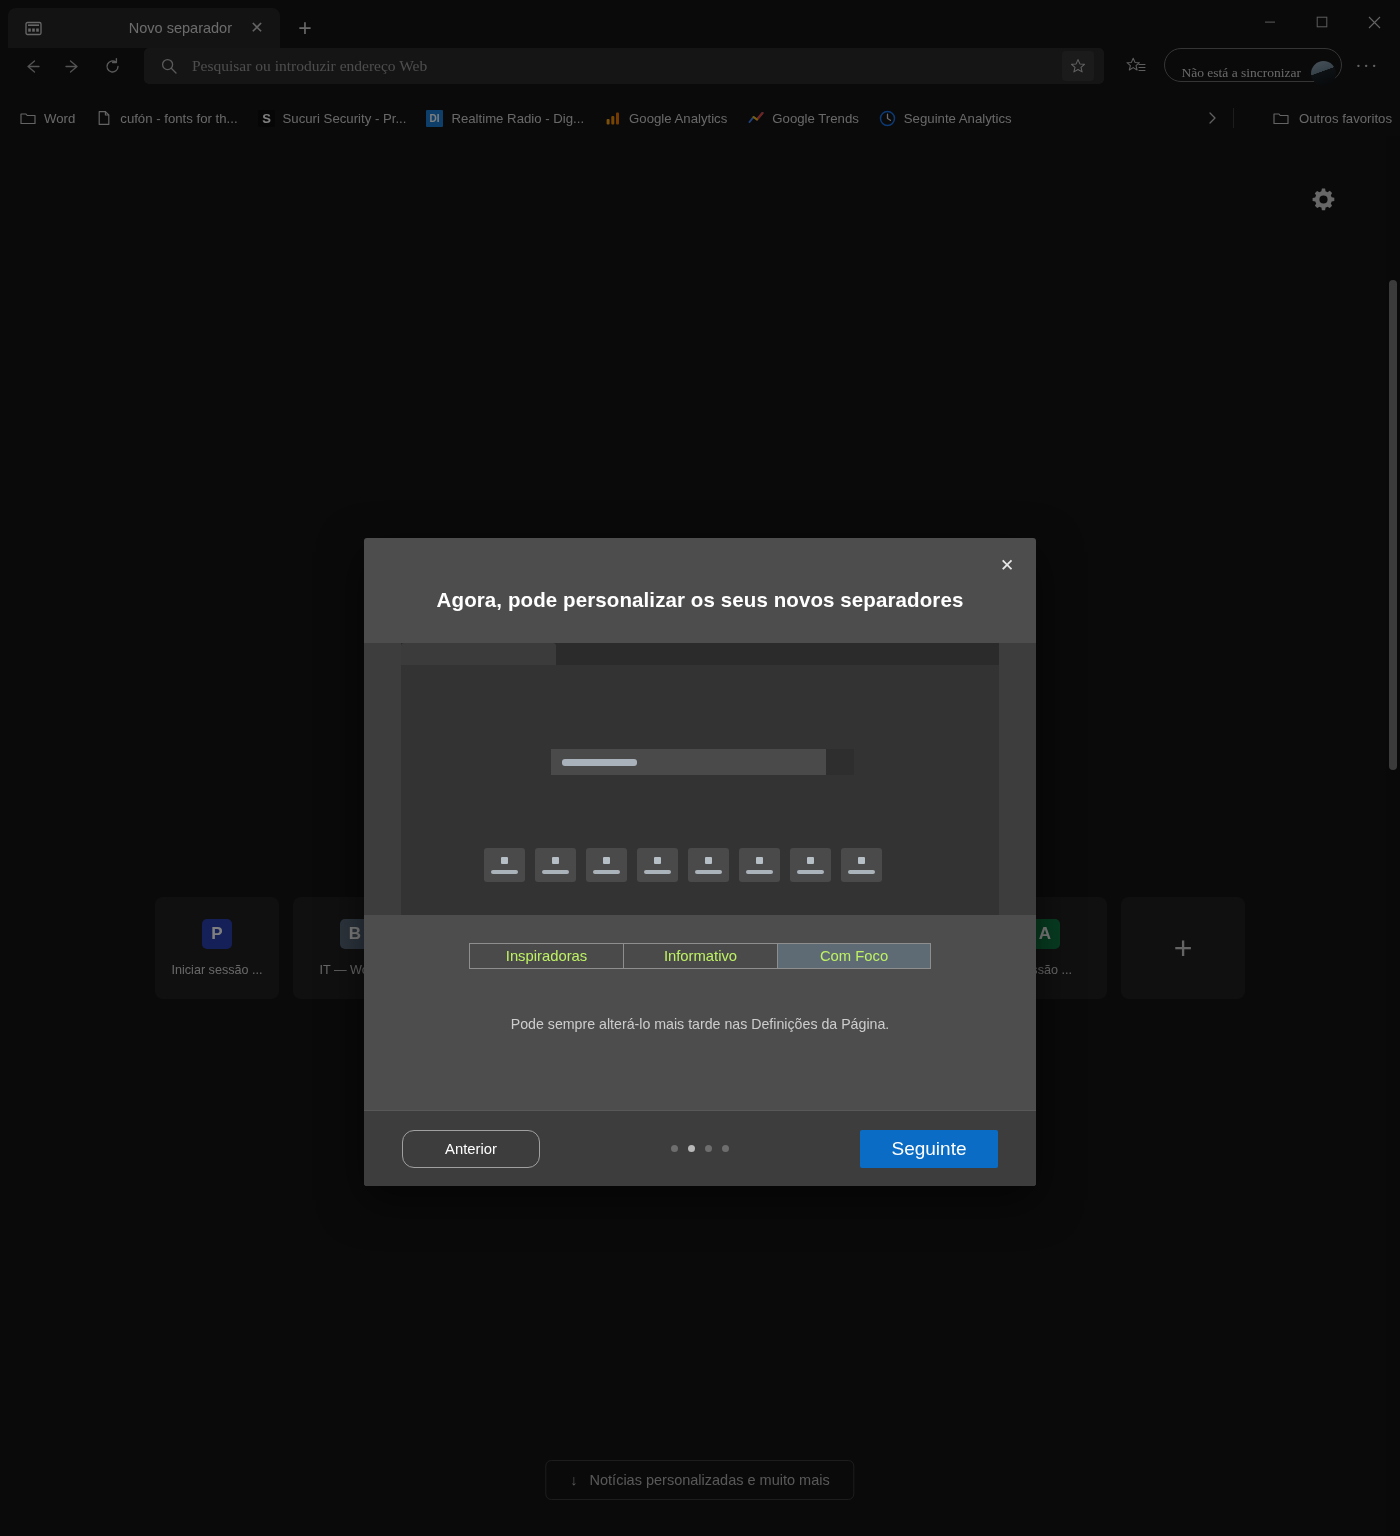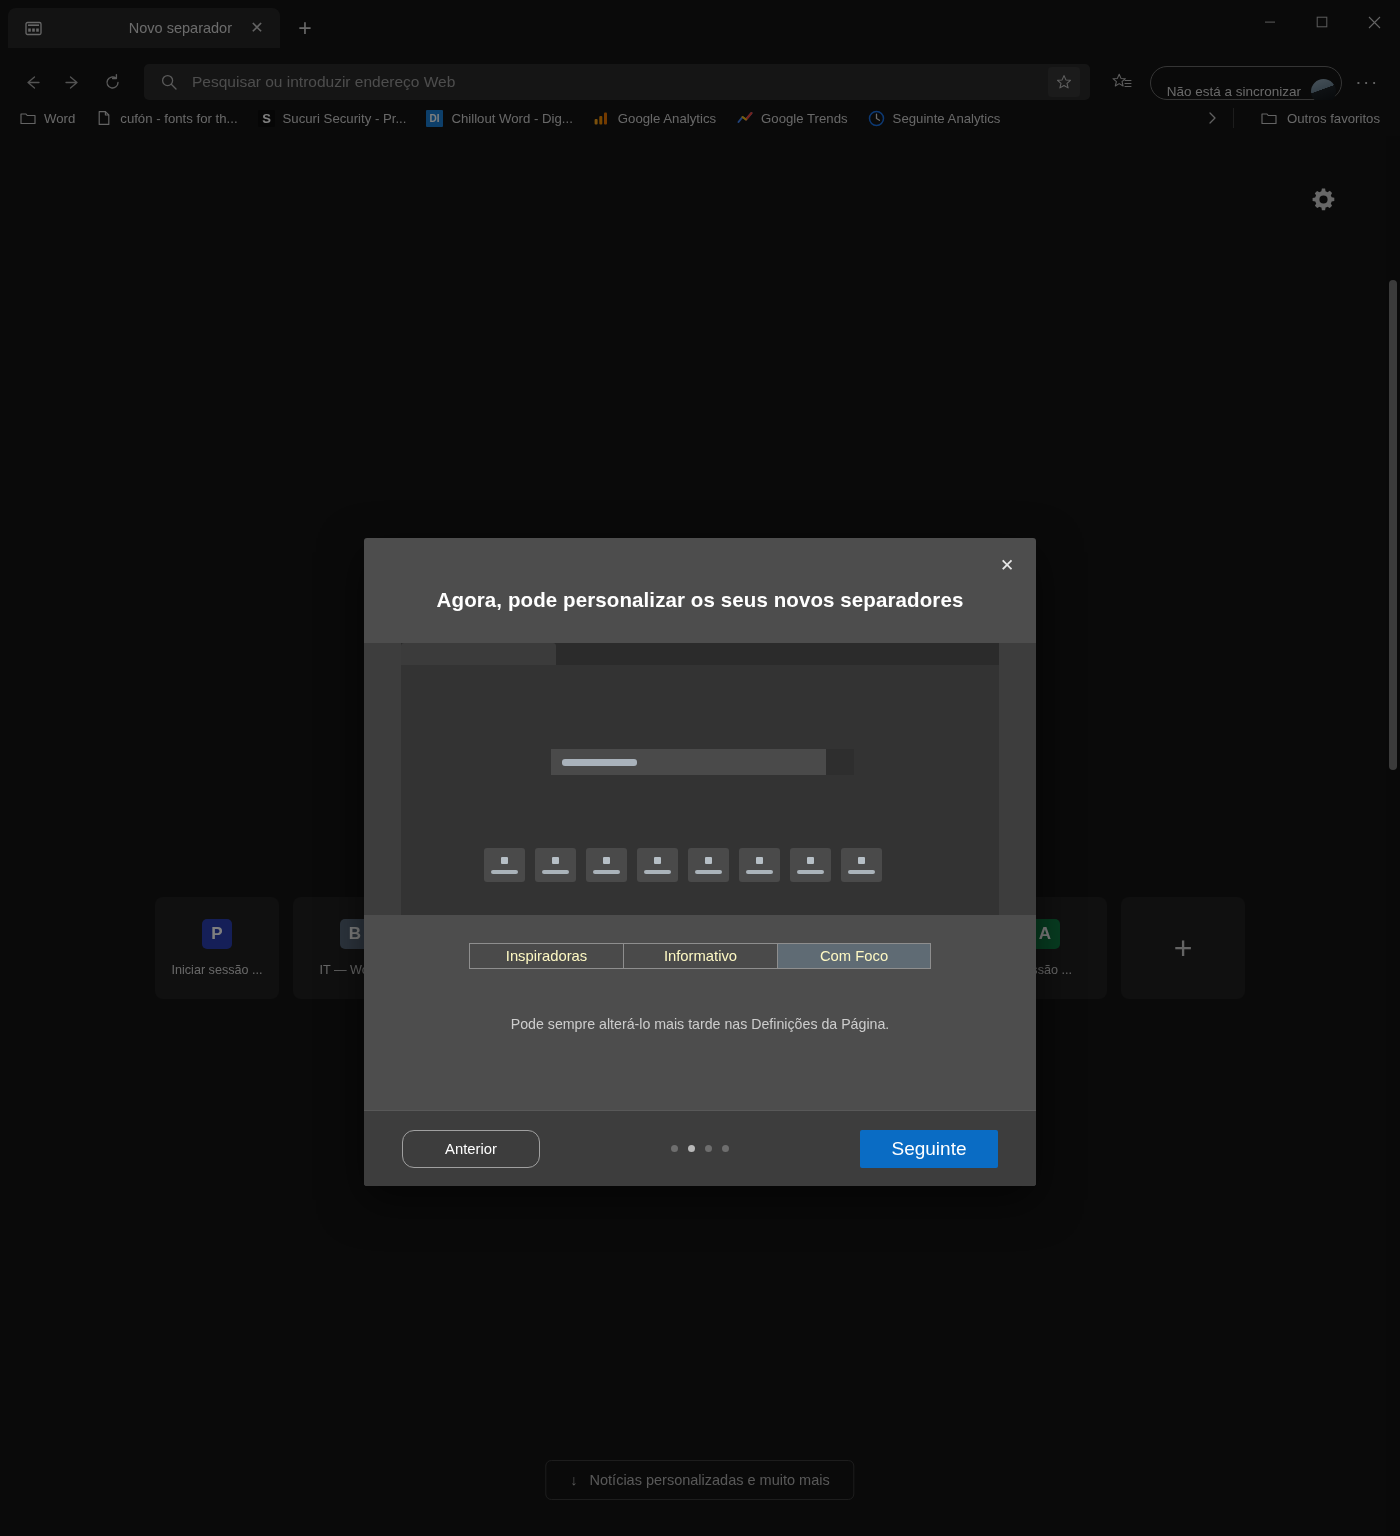--- a/index.html
+++ b/index.html
@@ -47,21 +47,21 @@
     position: absolute; right: 0; top: 0; height: 44px; display: flex;
   }
   .wc {
     width: 52px; height: 44px; display: flex; align-items: center; justify-content: center;
     color: #b9b9b9;
   }
   .wc svg { display: block; }
 
   .toolbar {
     height: 52px; background: #141414;
-    display: flex; align-items: flex-end; padding: 0 14px; gap: 4px;
+    display: flex; align-items: flex-start; padding: 0 14px; gap: 4px; font-family: Liberation Serif, serif;
   }
   .tb-btn {
     width: 36px; height: 36px; border-radius: 5px; flex: 0 0 36px;
     display: flex; align-items: center; justify-content: center;
     color: #a8a8a8;
   }
   .omnibox {
     flex: 1; height: 36px; background: #2b2b2b; border-radius: 5px;
     display: flex; align-items: center; padding: 0 10px 0 16px; gap: 14px;
     margin: 0 10px;
@@ -106,21 +106,21 @@
     padding: 4px 9px; border-radius: 4px; white-space: nowrap; max-width: 180px;
   }
   .bm-label { font-size: 13.2px; color: #d0d0d0; overflow: hidden; text-overflow: ellipsis; }
   .bm-ico { width: 17px; height: 17px; flex: 0 0 17px; display: flex; align-items: center; justify-content: center; }
   .bm-overflow {
     position: absolute; right: 174px; width: 28px; height: 28px;
     display: flex; align-items: center; justify-content: center; color: #c3c3c3;
   }
   .bm-sep { position: absolute; right: 166px; width: 1px; height: 20px; background: #3a3a3a; }
   .bm-other {
-    position: absolute; right: 12px; display: flex; align-items: center; gap: 9px;
+    position: absolute; right: 0; display: flex; align-items: center; gap: 9px;
     padding: 4px 8px; border-radius: 4px;
   }
 
   
   .ntp {
     position: absolute; left: 0; top: 136px; width: 1400px; height: 1400px;
     background: #151515; overflow: hidden;
   }
   .ntp-gear {
     position: absolute; right: 58px; top: 44px;
@@ -219,21 +219,21 @@
   .pv-tile-sq { width: 7px; height: 7px; background: #b6bfc6; border-radius: 1px; }
   .pv-tile-bar { width: 27px; height: 4px; background: #aab3ba; border-radius: 2px; }
 
   
   .seg-zone { flex: 1; display: flex; flex-direction: column; align-items: center; padding-top: 28px; }
   .segmented { display: flex; height: 38px; }
   .seg {
     display: flex; align-items: center; justify-content: center;
     padding: 12px 26px; min-width: 154px; height: 25px;
     border: 1px solid #8e8e8e; border-right: none;
-    font-size: 14.8px; color: #fef9c3; background: #4a4a4a;
+    font-size: 14.8px; color: #bef264; background: #4a4a4a;
   }
   .seg:last-child { border-right: 1px solid #8e8e8e; }
   .seg.active { background: #5f6b74; }
   .seg-hint {
     margin-top: 35px; font-size: 14.2px; color: #cdcdcd; text-align: center;
   }
 
   .modal-footer {
     height: 76px; background: #3d3d3d; border-top: 1px solid #585858;
     display: flex; align-items: center; padding: 0 38px; position: relative;
@@ -375,21 +375,21 @@
       <span class="bm-label">Sucuri Security - Pr...</span>
     </div>
 
     <div class="bm">
       <span class="bm-ico">
         <svg width="17" height="17" viewBox="0 0 17 17">
             <rect width="17" height="17" rx="1" fill="#1a7fd4"></rect>
             <text x="8.5" y="12.4" font-family="Liberation Sans, sans-serif" font-size="10" font-weight="700" fill="#ffffff" text-anchor="middle">DI</text>
           </svg>
       </span>
-      <span class="bm-label">Chillout Word - Dig...</span>
+      <span class="bm-label">Realtime Radio - Dig...</span>
     </div>
 
     <div class="bm">
       <span class="bm-ico">
         <svg width="16" height="16" viewBox="0 0 16 16">
             <rect x="1.6" y="9" width="3" height="5.4" rx="1" fill="#f7a21b"></rect>
             <rect x="6.3" y="6" width="3" height="8.4" rx="1" fill="#f08c00"></rect>
             <rect x="11" y="2.4" width="3" height="12" rx="1" fill="#e87500"></rect>
           </svg>
       </span>

